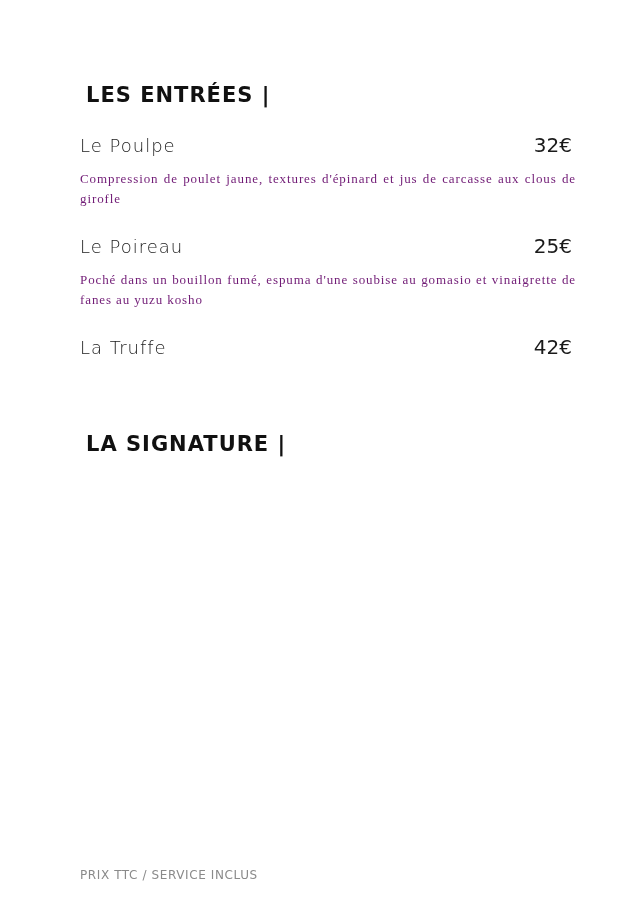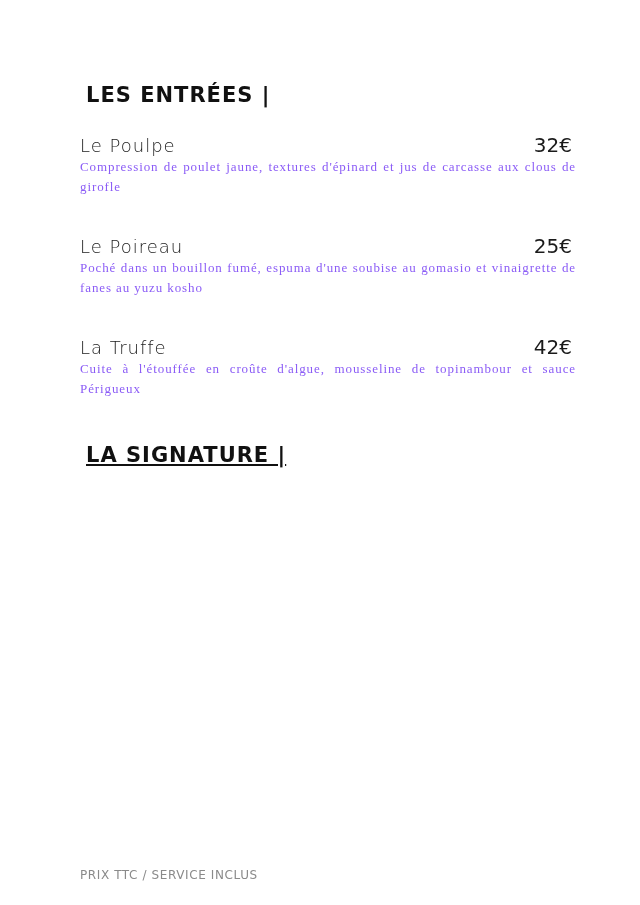--- a/index.html
+++ b/index.html
@@ -15,23 +15,23 @@
     .item-head { display: flex; justify-content: space-between; align-items: center; }
     .item-name {
       font-family: "DejaVu Sans", sans-serif; font-weight: 300;
       font-size: 18px; letter-spacing: 1px; color: #1a1a1a;
     }
     .item-price {
       font-family: "DejaVu Sans", sans-serif; font-size: 20px;
       color: #1a1a1a; padding-right: 4px;
     }
     .item-desc {
-      margin-top: 0;
+      margin-top: 12px;
       font-family: "Liberation Serif", serif; font-size: 13px;
-      line-height: 20px; letter-spacing: 0.9px; color: #8b5cf6;
+      line-height: 20px; letter-spacing: 0.9px; color: #701a75;
       text-align: justify; text-align-last: left;
     }
     .footer {
       position: absolute; left: 80px; top: 868px;
       font-family: "DejaVu Sans", sans-serif; font-size: 12px;
       letter-spacing: 0.6px; color: #8a8a8a;
     }
   </style>
 </head>
 <body>
@@ -54,23 +54,22 @@
       <span class="item-price">25€</span>
     </div>
     <div class="item-desc">Poché dans un bouillon fumé, espuma d'une soubise au gomasio et vinaigrette de fanes au yuzu kosho</div>
   </div>
 
   <div class="item" style="top:335px;">
     <div class="item-head">
       <span class="item-name">La Truffe</span>
       <span class="item-price">42€</span>
     </div>
-    <div class="item-desc">Cuite à l'étouffée en croûte d'algue, mousseline de topinambour et sauce Périgueux</div>
   </div>
 
-  <h2 class="section-title" style="top:437px;text-decoration:underline;">LA SIGNATURE |</h2>
+  <h2 class="section-title" style="top:426px;">LA SIGNATURE |</h2>
 
   <div class="item" style="top:494px;">
   </div>
 
 </div>
 
 <div class="footer">PRIX TTC / SERVICE INCLUS</div>
 
 </body></html>

